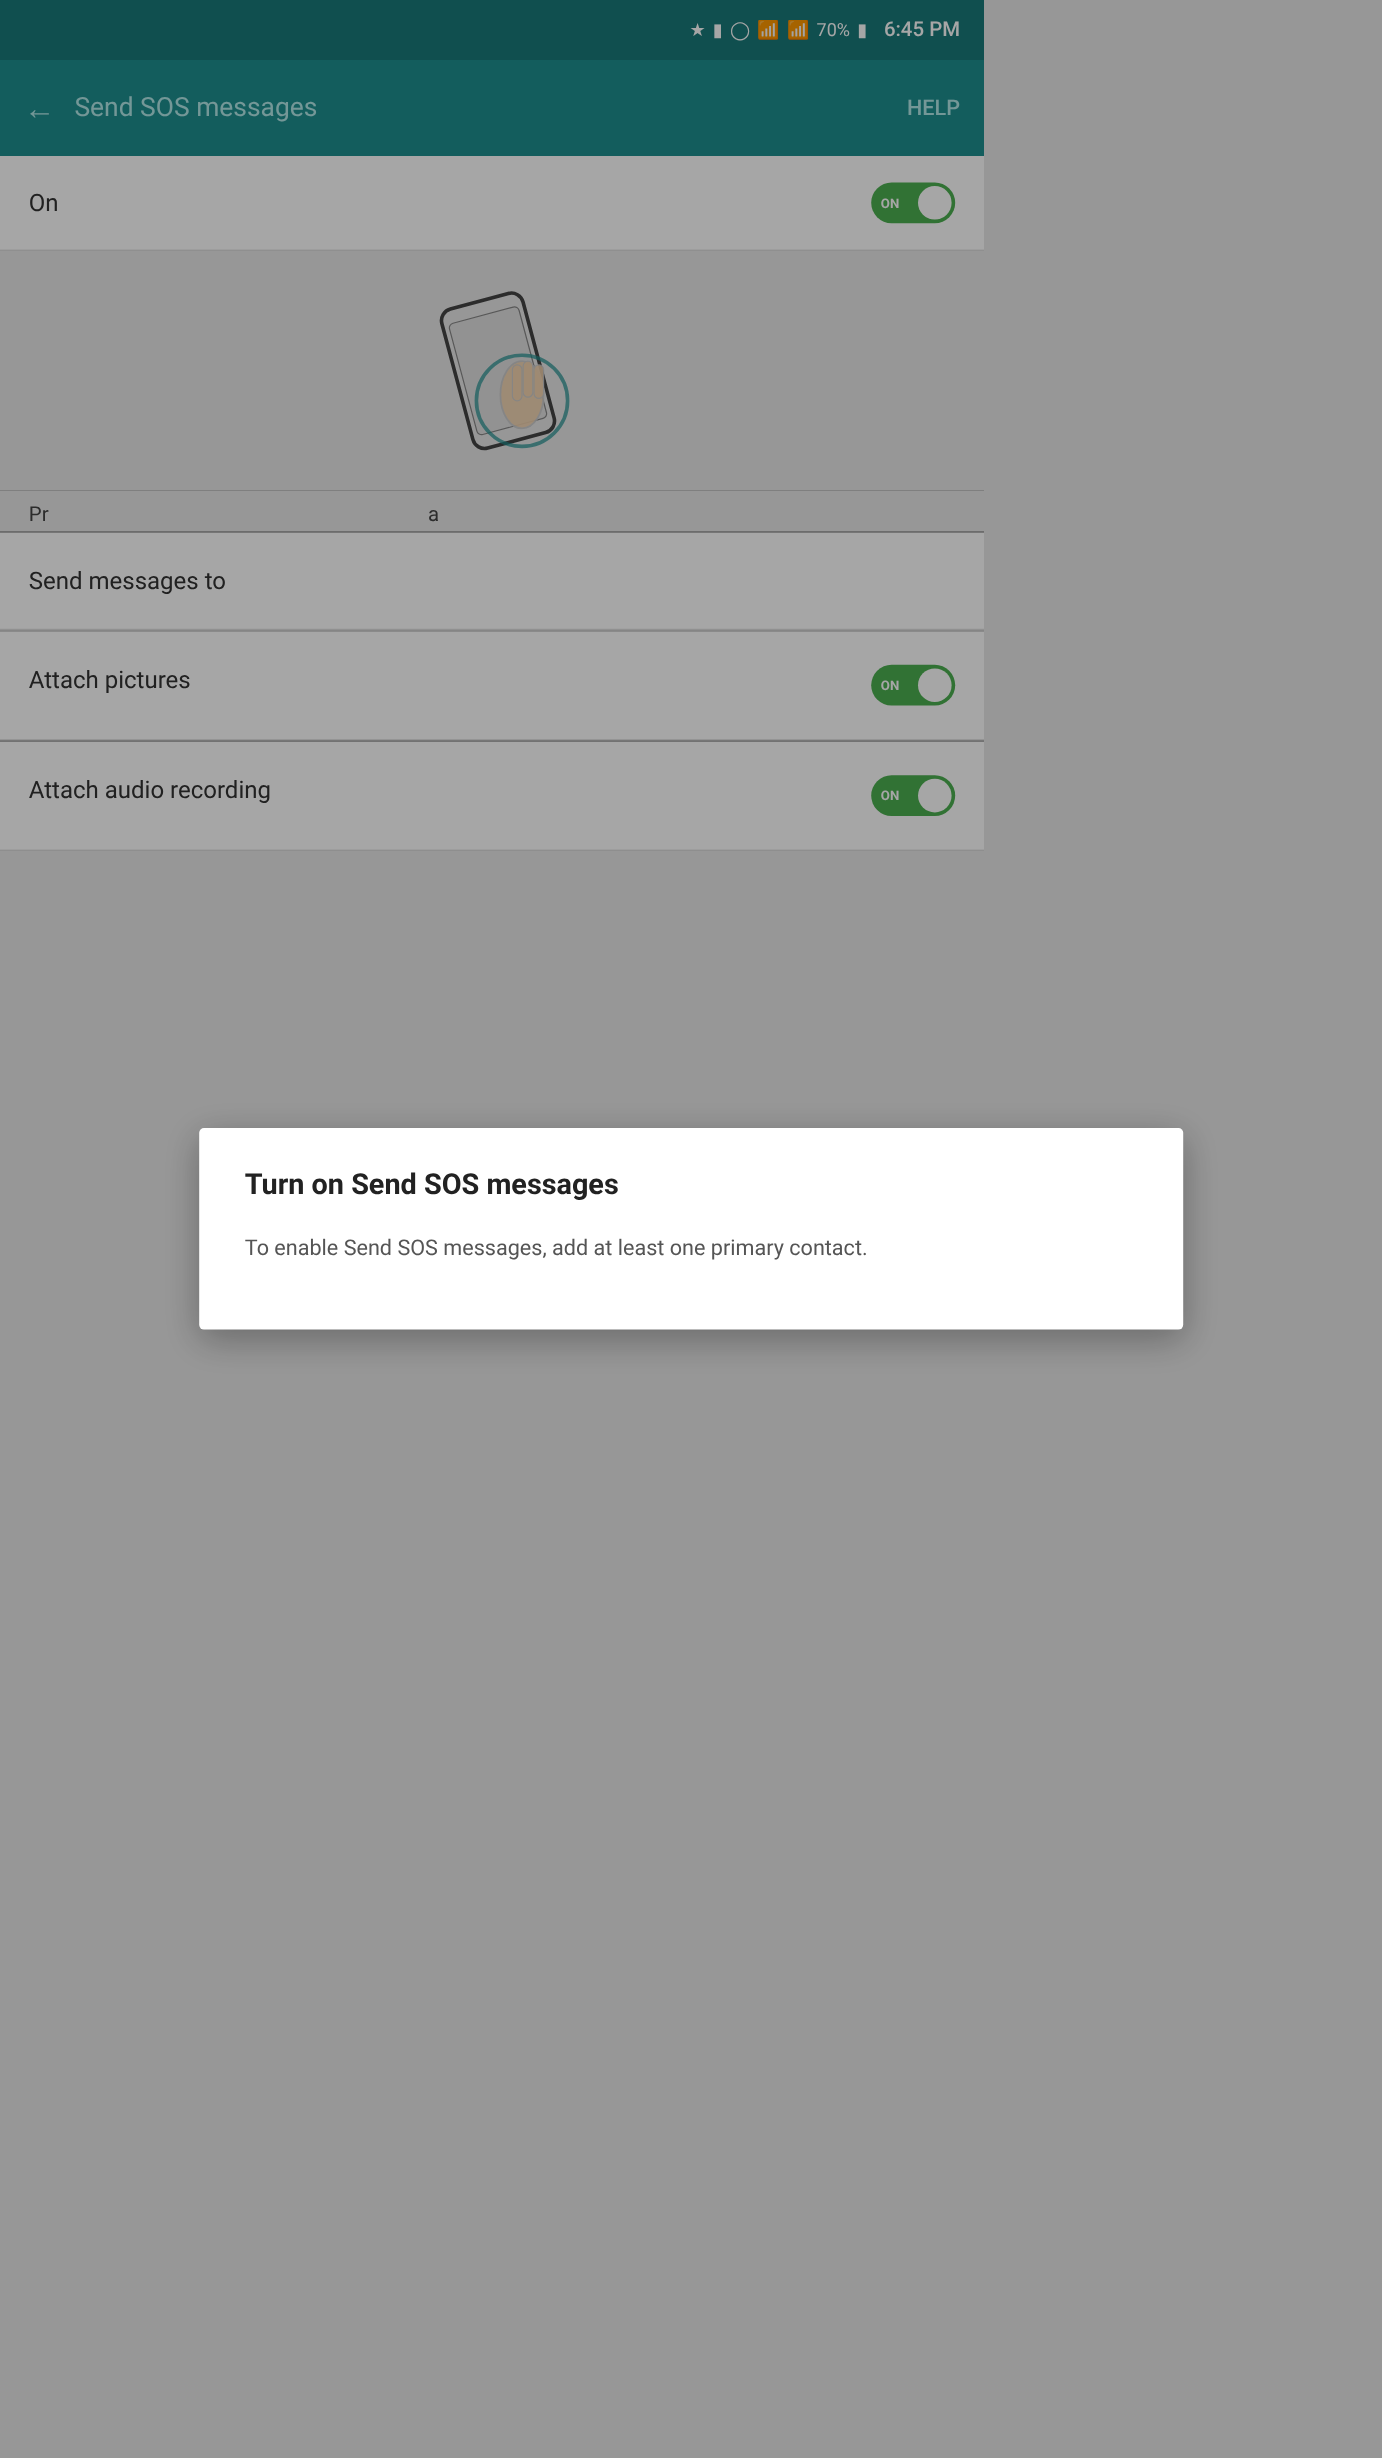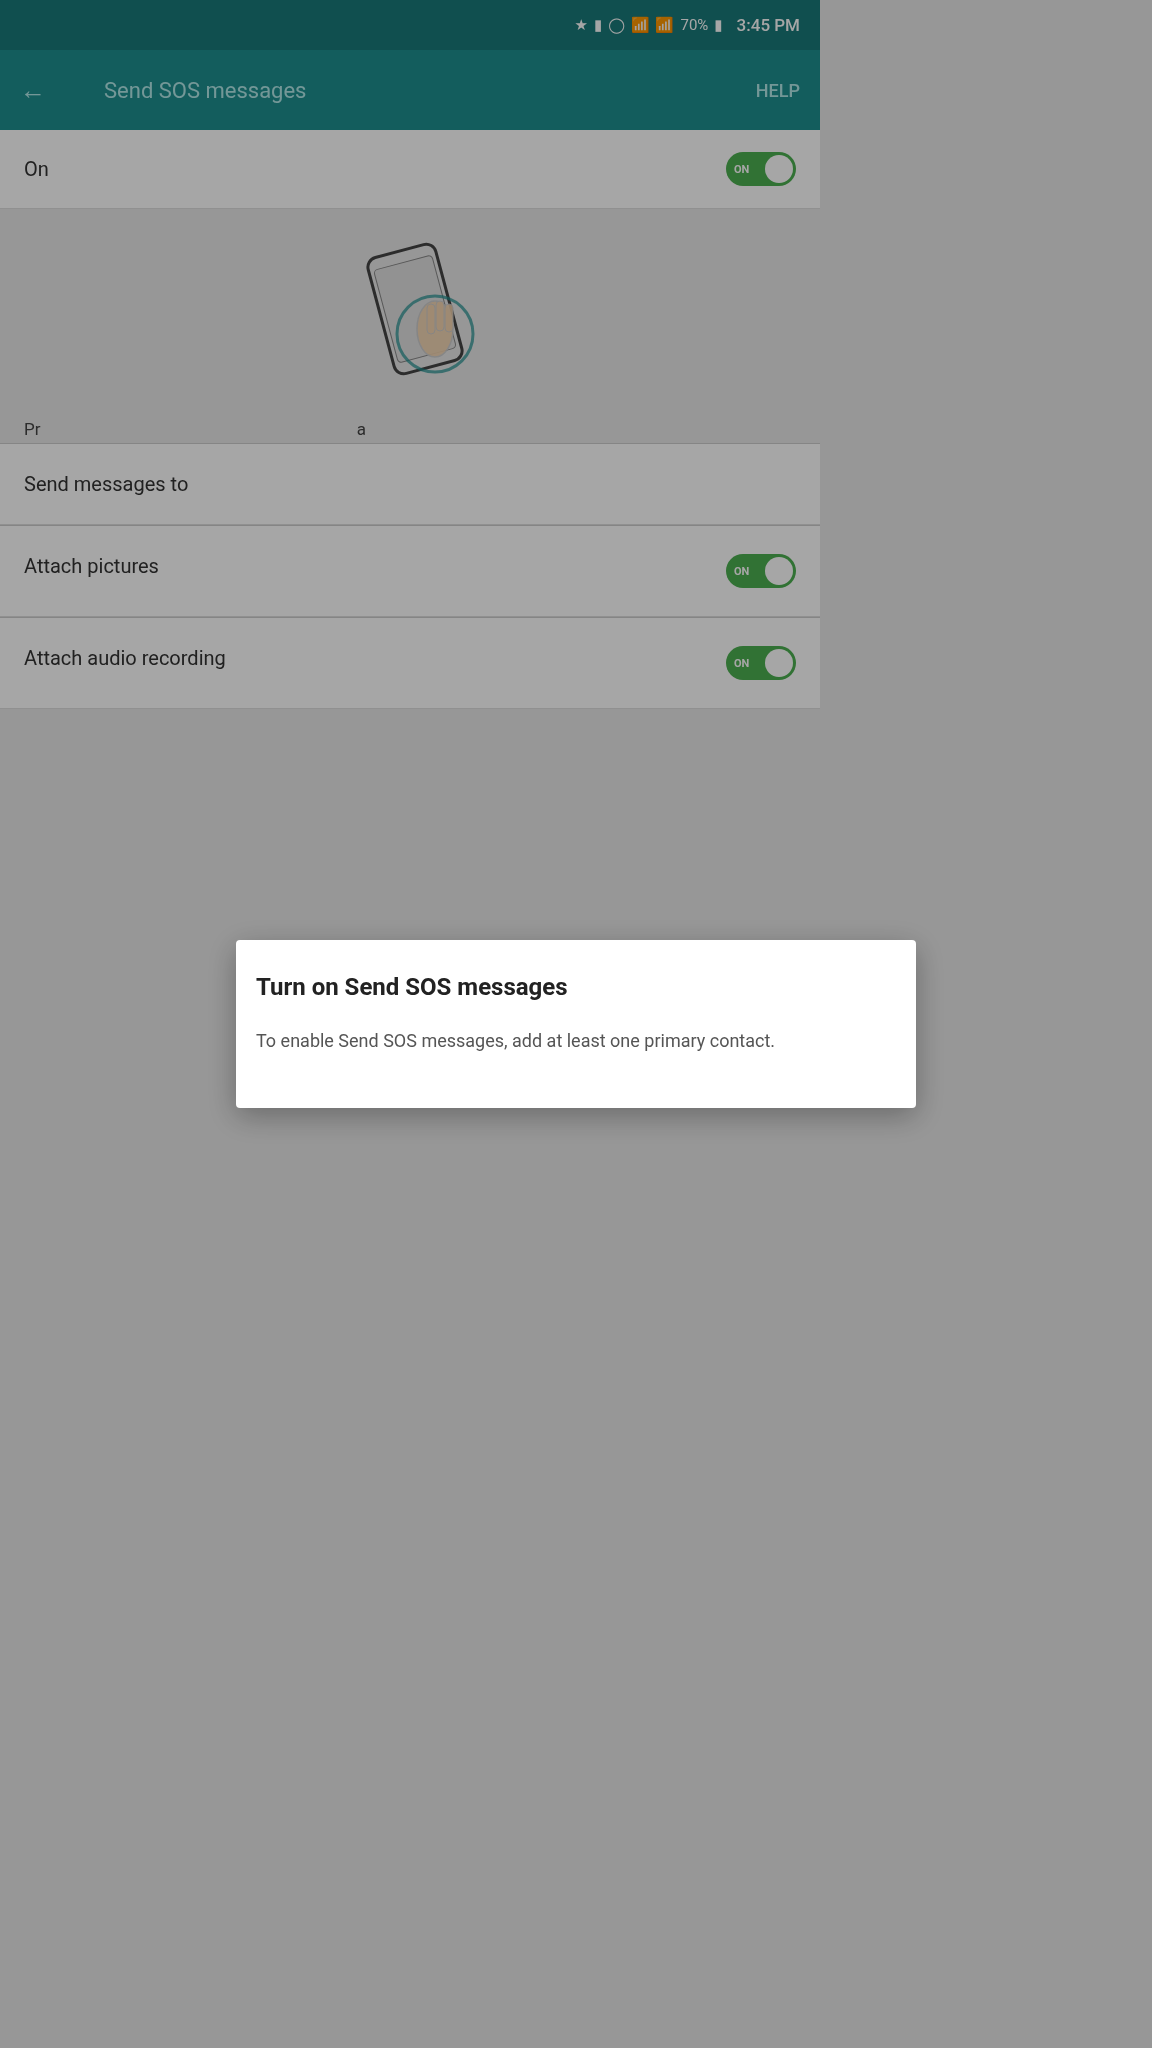--- a/index.html
+++ b/index.html
@@ -58,21 +58,20 @@
     .back-arrow {
       color: #b2e8e8;
       font-size: 26px;
       cursor: pointer;
     }
 
     .app-bar-title {
       color: #b2e8e8;
       font-size: 22px;
       font-weight: 400;
-      margin-left: 42px;
     }
 
     .app-bar-help {
       color: #b2e8e8;
       font-size: 18px;
       font-weight: 500;
       cursor: pointer;
       margin-left: 24px;
     }
 
@@ -171,22 +170,22 @@
       z-index: 10;
       display: flex;
       align-items: center;
       justify-content: center;
     }
 
     
     .dialog {
       background: white;
       border-radius: 4px;
-      width: 680px;
-      padding: 32px 20px 20px;
+      width: 820px;
+      padding: 32px 38px 20px;
       box-shadow: 0 8px 30px rgba(0,0,0,0.3);
       z-index: 20;
     }
 
     .dialog-title {
       font-size: 24px;
       font-weight: bold;
       color: #222;
       margin-bottom: 24px;
       line-height: 1.3;
@@ -231,21 +230,21 @@
 
 <div class="status-bar">
   <div class="status-icons">
     <span>★</span>
     <span>▮</span>
     <span>◯</span>
     <span>📶</span>
     <span>📶</span>
     <span>70%</span>
     <span>▮</span>
-    <span class="status-time">3:45 PM</span>
+    <span class="status-time">6:45 PM</span>
   </div>
 </div>
 
 <div class="app-bar">
   <div class="app-bar-left">
     <span class="back-arrow">←</span>
     <span class="app-bar-title">Send SOS messages</span>
   </div>
   <span class="app-bar-help">HELP</span>
 </div>

